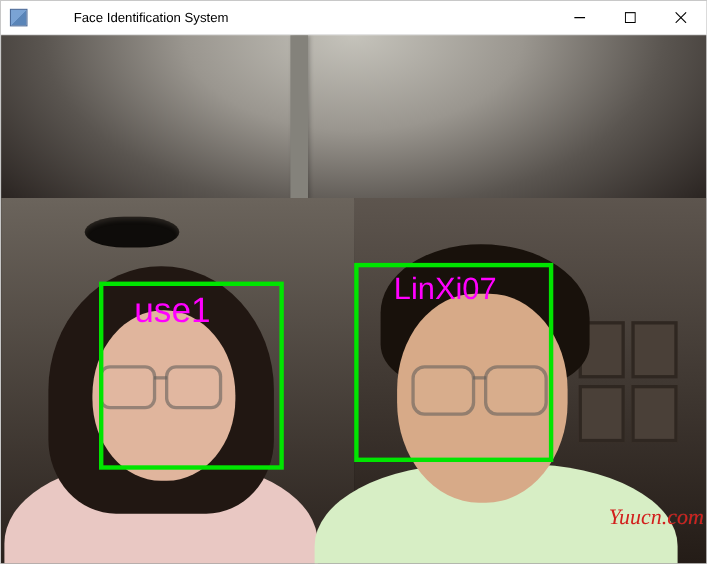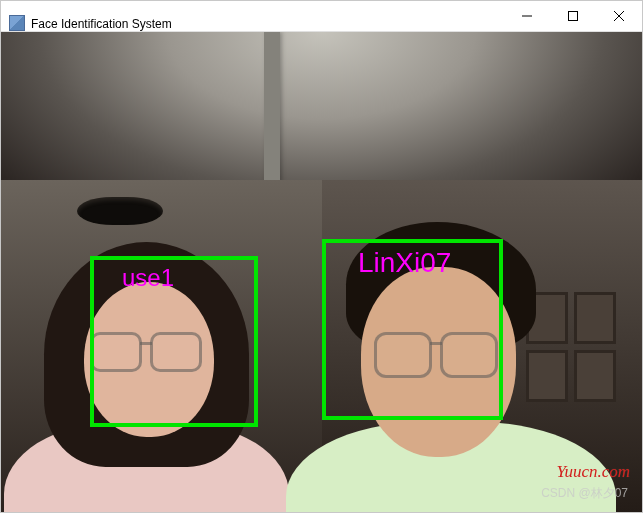--- a/index.html
+++ b/index.html
@@ -15,23 +15,24 @@
       width: 100%;
       height: 100%;
       border: 1px solid #c8c8c8;
       display: flex;
       flex-direction: column;
     }
     .titlebar {
       height: 31px;
       background: #ffffff;
       display: flex;
-      align-items: flex-end;
+      align-items: center;
       border-bottom: 1px solid #e0e0e0;
       flex-shrink: 0;
+      gap: 36px;
     }
     .app-icon {
       width: 16px;
       height: 16px;
       margin-left: 8px;
       margin-right: 6px;
       background: linear-gradient(135deg, #7aa3d4 50%, #5a85b8 50%);
       border: 1px solid #4a6a98;
     }
     .title-text {
@@ -172,25 +173,25 @@
     .bbox-label {
       position: absolute;
       font-family: Arial, sans-serif;
       font-weight: 400;
       white-space: nowrap;
     }
 
     
     .wm-yuucn {
       position: absolute;
-      right: 12px; bottom: 30px;
+      right: 2px; bottom: 30px;
       font-family: "Times New Roman", serif;
       font-style: italic;
       color: #d1201c;
-      font-size: 17px;
+      font-size: 20px;
       text-shadow: 0 0 1px rgba(255,255,255,0.2);
       margin-top: 48px;
     }
     .wm-csdn {
       position: absolute;
       right: 14px; bottom: 10px;
       color: #c8c8c8;
       font-size: 12px;
       font-family: "Microsoft YaHei", sans-serif;
       opacity: 0.75;
@@ -254,21 +255,20 @@
       <div class="face"></div>
       <div class="glasses">
         <div class="lens"></div>
         <div class="lens"></div>
         <div class="bridge"></div>
       </div>
     </div>
 
     <div id="overlay">
         <div class="bbox" style="left: 89px; top: 224px; width: 168px; height: 171px; border-color: rgb(0, 229, 0); border-width: 4px;"></div>
-        <div class="bbox-label" style="left: 121px; top: 232px; color: rgb(255, 0, 255); font-size: 24px;">use1</div>
+        <div class="bbox-label" style="left: 121px; top: 232px; color: rgb(255, 0, 255); font-size: 32px;">use1</div>
         <div class="bbox" style="left: 321px; top: 207px; width: 181px; height: 181px; border-color: rgb(0, 229, 0); border-width: 4px;"></div>
         <div class="bbox-label" style="left: 357px; top: 215px; color: rgb(255, 0, 255); font-size: 28px;">LinXi07</div>
       </div>
 
     <div class="wm-yuucn">Yuucn.com</div>
-    <div class="wm-csdn">CSDN @林夕07</div>
   </div>
 </div>
 
 </body></html>

